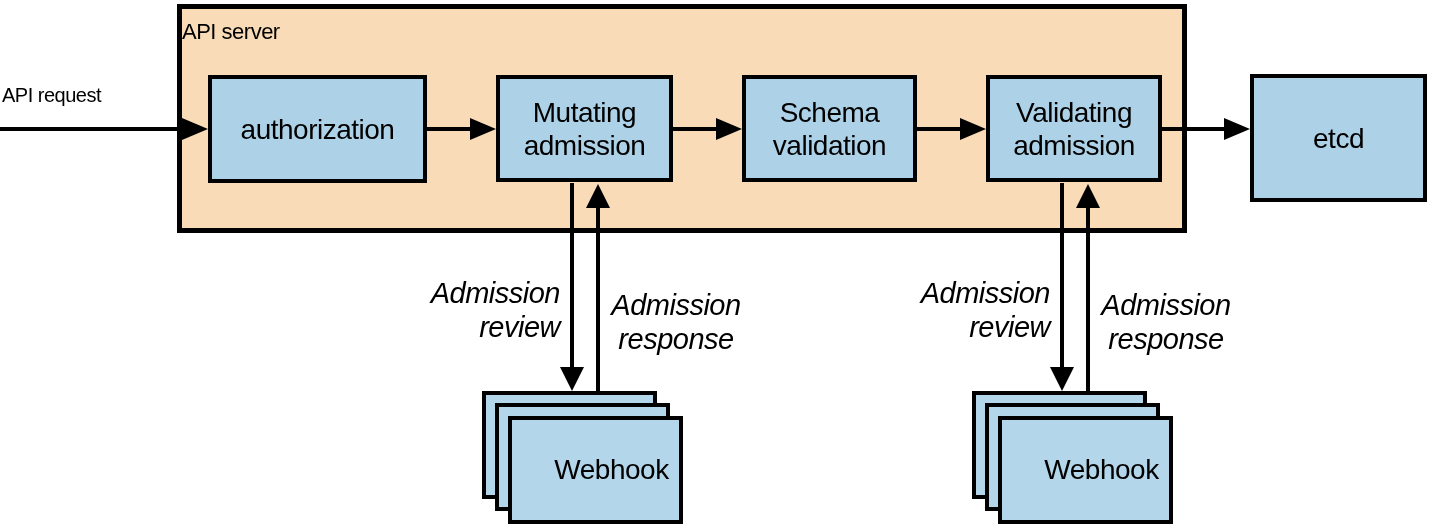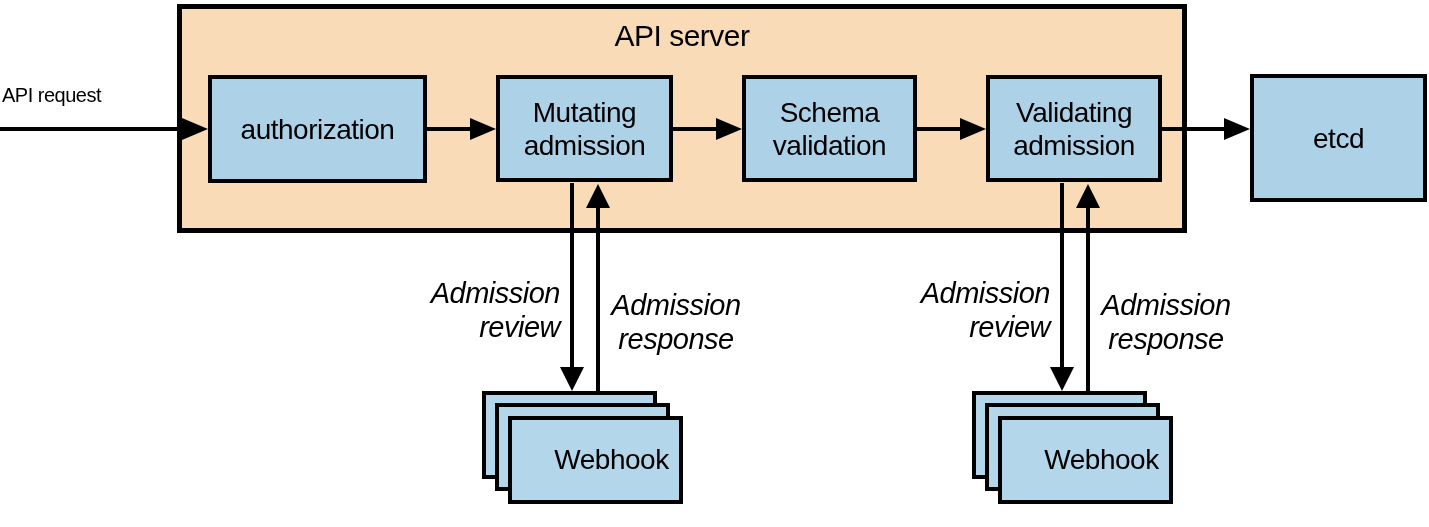--- a/index.html
+++ b/index.html
@@ -15,22 +15,22 @@
 
   .server-box {
     position: absolute;
     left: 177px; top: 4px; width: 1010px; height: 229px;
     background: var(--server-fill, #F9DBB7);
     border: 5px solid #000;
     box-sizing: border-box;
   }
   .server-title {
     position: absolute; left: 0; right: 0; top: 10px;
-    text-align: center;
-    font-size: 30px;
+    text-align: left;
+    font-size: 22px;
     letter-spacing: -0.5px;
   }
 
   .node {
     position: absolute;
     background: var(--box-fill, #ADD2E8);
     border: 4px solid #000;
     box-sizing: border-box;
     display: flex; flex-direction: column;
     align-items: center; justify-content: center;
@@ -78,21 +78,21 @@
     letter-spacing: -0.5px;
   }
   .flow-label span { display: block; }
   .label-review-left     { left: 380px;  top: 276px; width: 180px; text-align: right; }
   .label-response-left   { left: 606px;  top: 288px; width: 140px; text-align: center; }
   .label-review-right    { left: 870px;  top: 276px; width: 180px; text-align: right; }
   .label-response-right  { left: 1096px; top: 288px; width: 140px; text-align: center; }
 
   .card {
     position: absolute;
-    width: 175px; height: 88px;
+    width: 175px; height: 108px;
     background: var(--webhook-fill, #B3D6EA);
     border: 4px solid #000;
     box-sizing: border-box;
     display: flex; align-items: center; justify-content: center;
     font-size: 28px; letter-spacing: -0.5px; padding-left: 32px;
   }
   .stack-left  .card-back  { left: 482px; top: 391px; }
   .stack-left  .card-mid   { left: 495px; top: 403px; }
   .stack-left  .card-front { left: 508px; top: 416px; }
   .stack-right .card-back  { left: 972px; top: 391px; }

